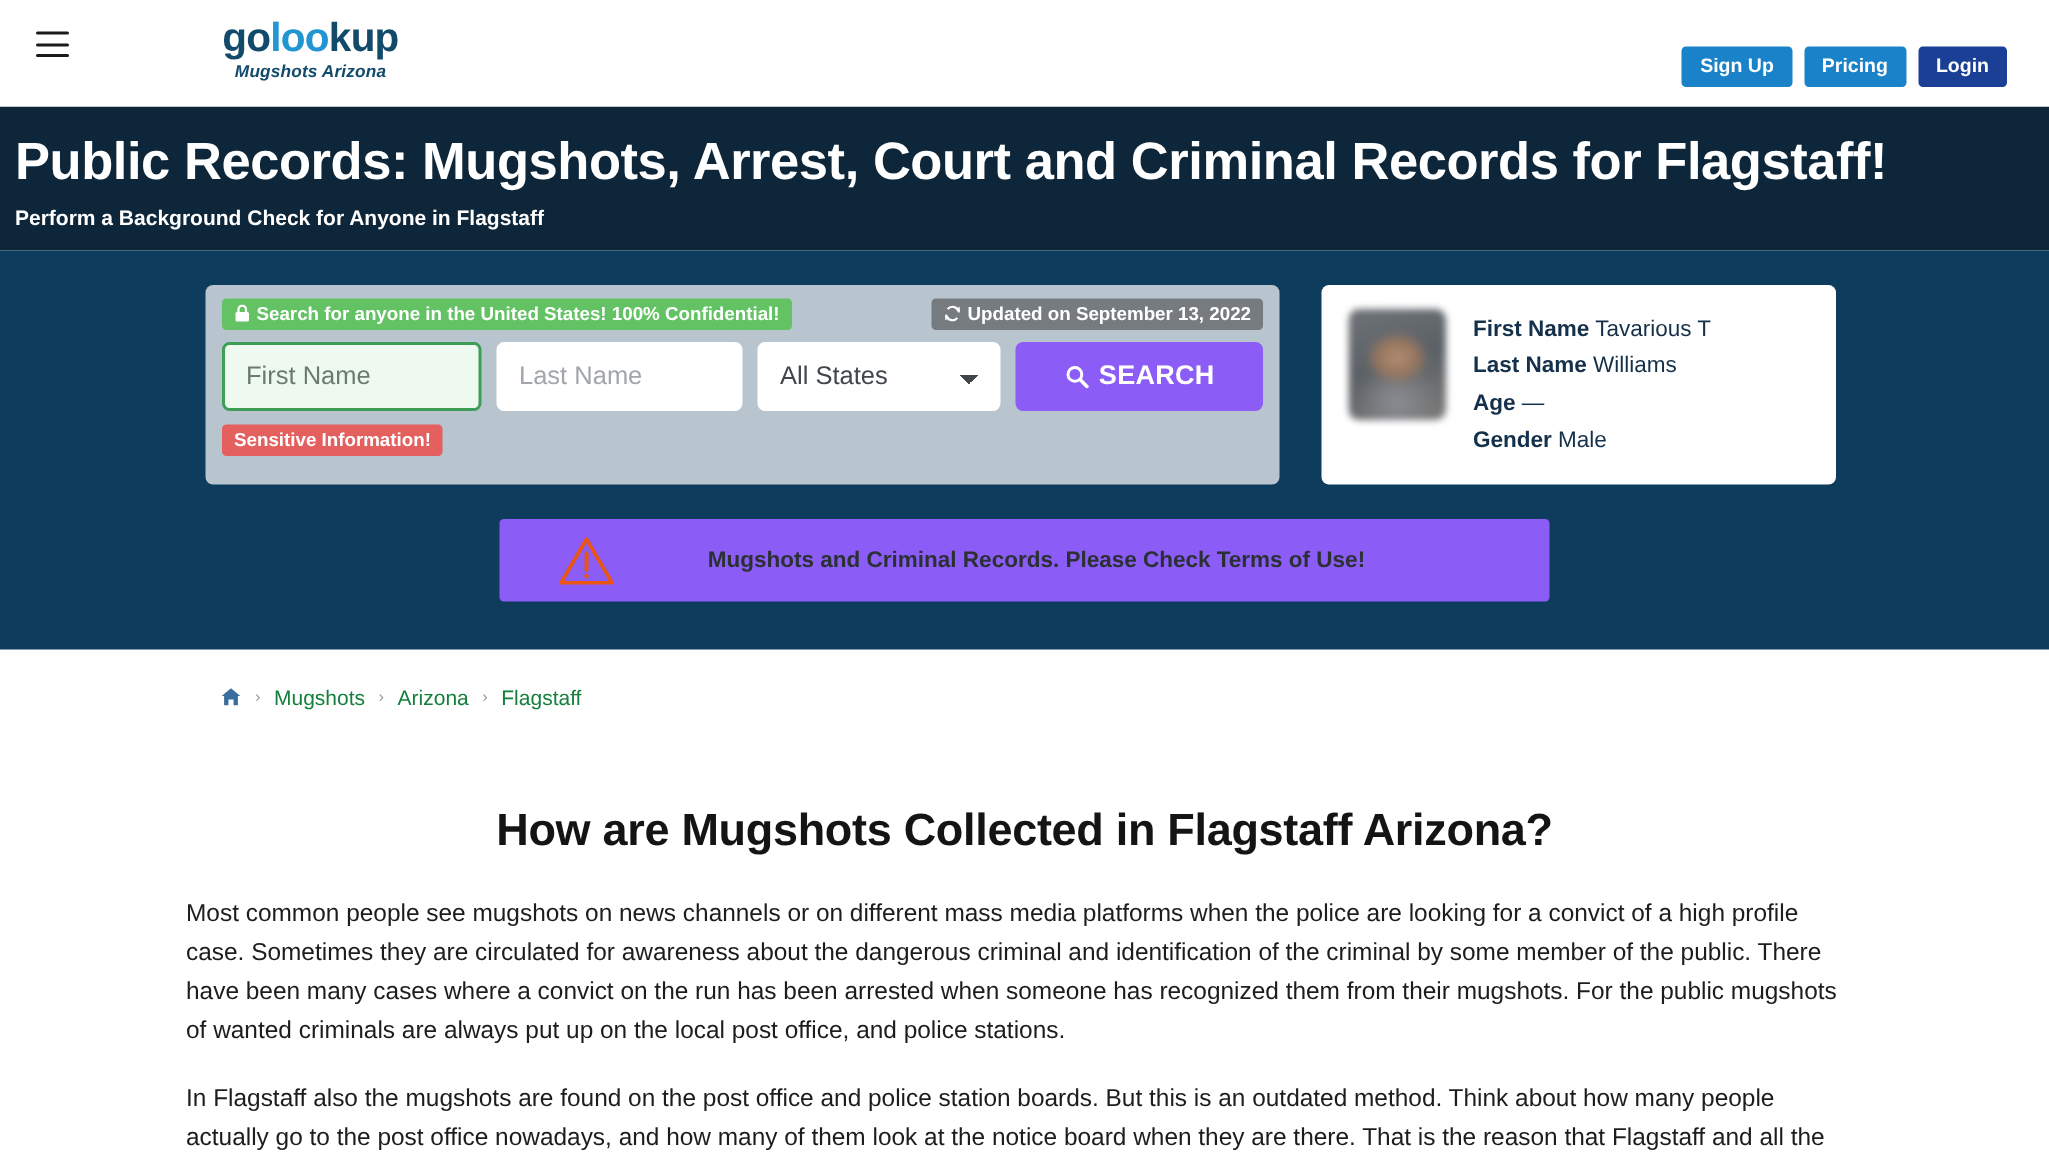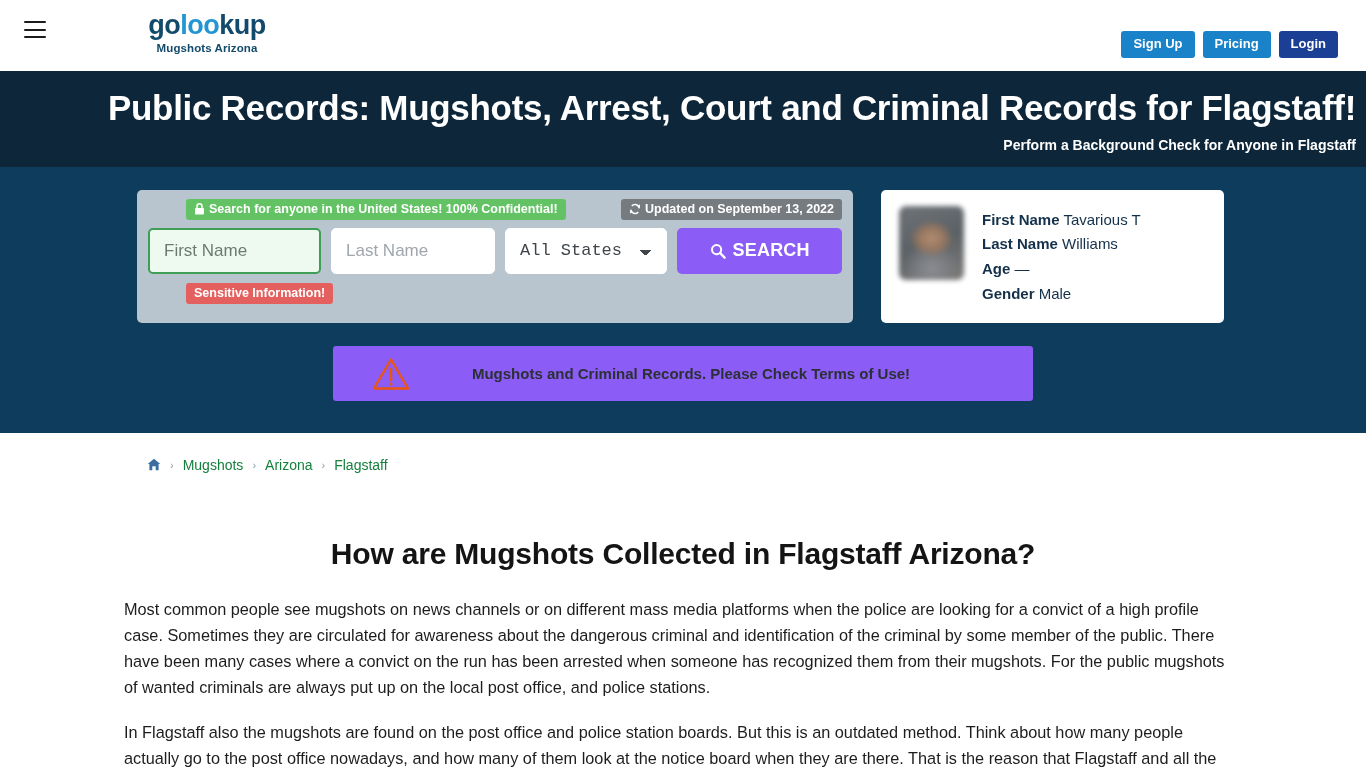--- a/index.html
+++ b/index.html
@@ -43,20 +43,21 @@
     line-height: 1;
     white-space: nowrap;
   }
   .brand-word .lt { color: #2196d3; }
   .brand-sub {
     font-size: 11.5px;
     font-weight: 700;
     color: #124a6b;
     margin-top: 3px;
     letter-spacing: 0.1px;
+    font-style: italic;
   }
 
   .nav-actions {
     position: absolute;
     right: 28px; top: 31px;
     display: flex; gap: 8px;
   }
   .nav-btn {
     font-size: 13px;
     font-weight: 700;
@@ -68,21 +69,21 @@
     font-family: "Liberation Sans", sans-serif;
     line-height: 1.1;
   }
   .nav-btn.light { background: #1a82c8; }
   .nav-btn.dark  { background: #1c3f96; }
 
   
   .hero-top {
     background: #0d2639;
     padding: 18px 10px 14px;
-    text-align: right;
+    text-align: left;
   }
   .hero-title {
     color: #ffffff;
     font-size: 35px;
     font-weight: 700;
     letter-spacing: -0.3px;
     line-height: 1.1;
     white-space: nowrap;
   }
   .hero-sub {
@@ -120,21 +121,20 @@
   .badge {
     display: inline-flex;
     align-items: center;
     gap: 4px;
     font-size: 12.5px;
     font-weight: 700;
     color: #ffffff;
     border-radius: 3px;
     padding: 3px 8px 4px;
     white-space: nowrap;
-    margin-left: 38px;
   }
   .badge.green { background: #63c364; }
   .badge.gray  { background: #767b80; }
   .badge.red   { background: #e4605e; }
 
   .fields {
     display: flex;
     gap: 10px;
   }
   .field {
@@ -165,21 +165,20 @@
     background: #ffffff;
     color: #41464b;
     appearance: none;
     -webkit-appearance: none;
     background-image: linear-gradient(45deg, transparent 50%, #41464b 50%),
                       linear-gradient(135deg, #41464b 50%, transparent 50%);
     background-position: calc(100% - 20px) 21px, calc(100% - 14px) 21px;
     background-size: 6px 6px, 6px 6px;
     background-repeat: no-repeat;
     cursor: pointer;
-    font-family: Liberation Mono, monospace;
   }
   .search-btn {
     width: 168px; height: 46px;
     background: #8b5cf6;
     color: #ffffff;
     border: none;
     border-radius: 5px;
     font-size: 18px;
     font-weight: 700;
     font-family: "Liberation Sans", sans-serif;

